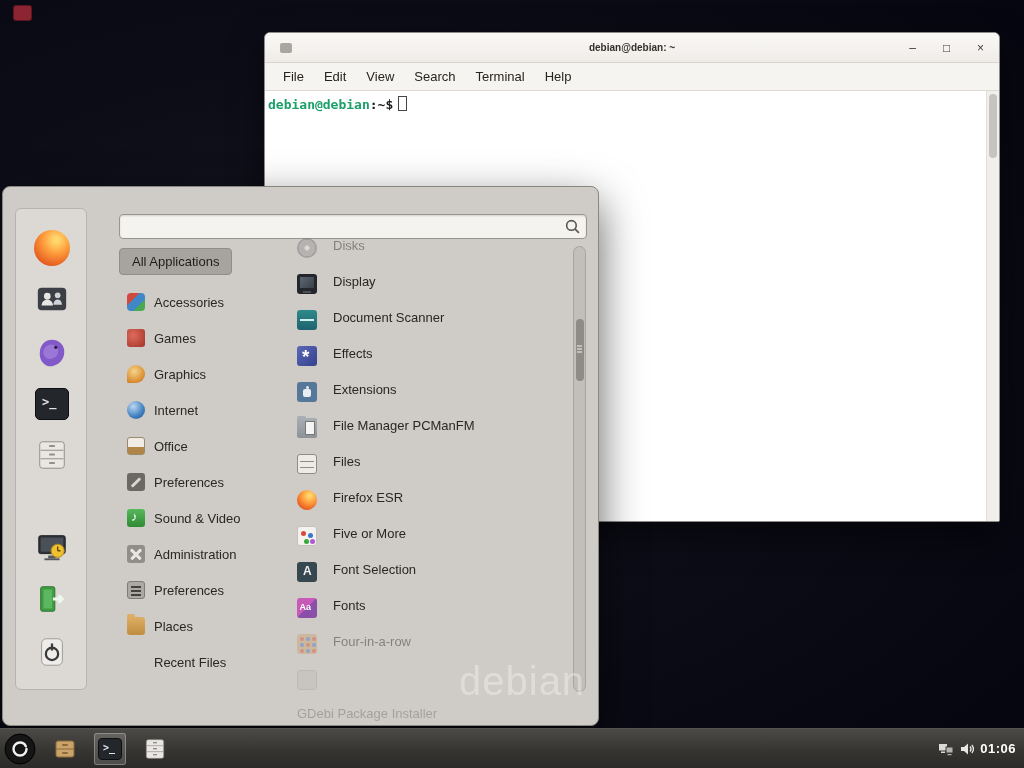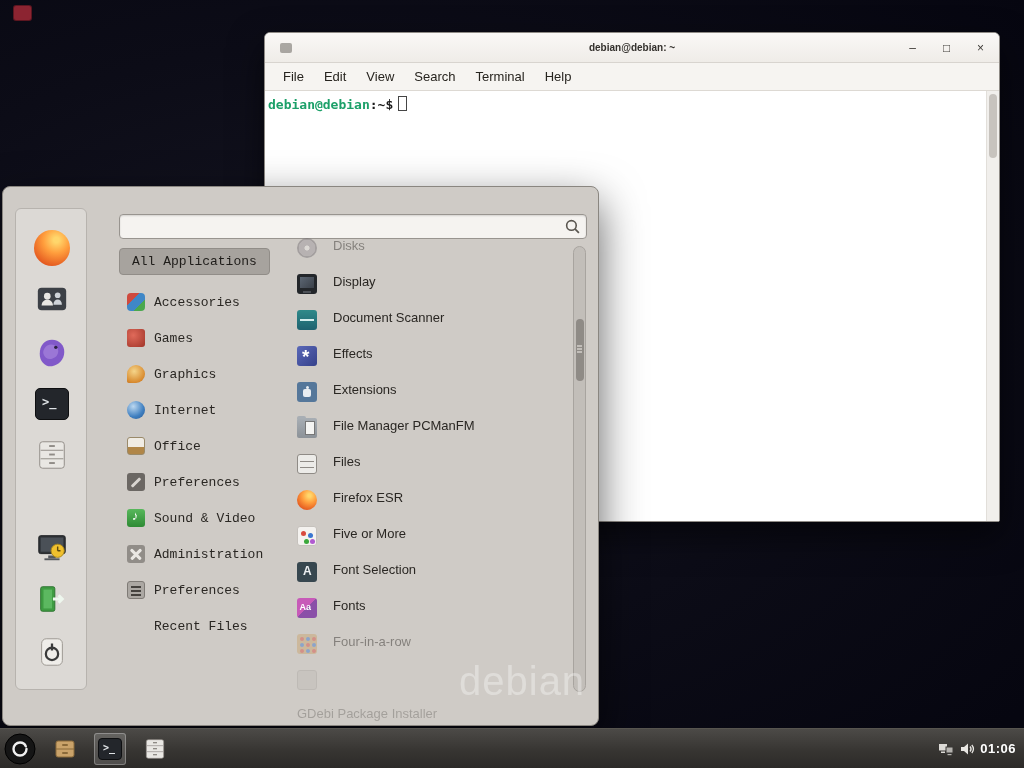--- a/index.html
+++ b/index.html
@@ -33,21 +33,21 @@
   .side-btn:nth-of-type(7){ top:368px; } .side-btn:nth-of-type(8){ top:421px; }
   .icn-ff { width:36px; height:36px; border-radius:50%; background:radial-gradient(circle at 62% 28%, #ffd66b 8%, #ff9e3d 38%, #e4591f 78%, #b93a16); }
   .icn-term36 { width:34px; height:32px; background:#23262b; border:1px solid #0e0f11; border-radius:5px; position:relative; }
   .icn-term36::after { content:">_"; position:absolute; left:6px; top:6px; color:#dfe3e6; font:bold 12px "DejaVu Sans Mono",monospace; }
 
   .search-wrap { position:absolute; left:116px; top:27px; width:468px; height:25px; }
   .search-input { width:100%; height:100%; border:1px solid #98948f; border-radius:4px; background:#f5f3f0; padding:0 26px 0 8px; font-size:13px; color:#2a2723; outline:none; box-shadow:inset 0 1px 2px rgba(0,0,0,.14); }
   .search-mag { position:absolute; right:6px; top:4px; width:17px; height:17px; }
 
   .cat-list { position:absolute; left:116px; top:61px; width:152px; }
-  .cat-row { height:36px; display:flex; align-items:center; gap:9px; padding:0 8px; font-size:13px; color:#2a2723;font-family:Liberation Mono, monospace; }
+  .cat-row { height:36px; display:flex; align-items:center; gap:9px; padding:0 8px; font-size:13px; color:#2a2723; }
   .cat-row.selected { height:27px; width:fit-content; padding:0 12px; margin-bottom:9px; background:#a7a39e; border:1px solid #918d88; border-radius:4px; color:#1f1d1a; }
   .cat-row.no-icon { padding-left:35px; }
   .ci { width:18px; height:18px; border-radius:3px; position:relative; flex:none; }
   .ci-accessories { background:linear-gradient(135deg,#cf4a3e 0 34%,#3f87c7 34% 67%,#4aa84e 67%); border-radius:4px; }
   .ci-games { background:radial-gradient(circle at 35% 35%, #e06a5a, #a03428); }
   .ci-graphics { background:radial-gradient(circle at 40% 35%, #f5d58a, #d88a2e 70%, #b5641e); border-radius:50% 50% 50% 10%; }
   .ci-internet { background:radial-gradient(circle at 35% 30%, #bcd8f0, #3f7fc0 60%, #2a5a94); border-radius:50%; }
   .ci-office { background:linear-gradient(180deg,#f0ece4 0 55%, #b08648 55%); border:1px solid #9a8a6a; }
   .ci-programming { background:#6b6763; }
   .ci-programming::after { content:""; position:absolute; left:3px; top:8px; width:12px; height:3px; background:#d9d5d0; transform:rotate(-45deg); border-radius:1px; }
@@ -243,20 +243,24 @@
           <span>Sound &amp; Video</span>
         </div>
       <div class="cat-row">
           <span class="ci ci-admin"></span>
           <span>Administration</span>
         </div>
       <div class="cat-row">
           <span class="ci ci-preferences"></span>
           <span>Preferences</span>
         </div>
+      <div class="cat-row">
+          <span class="ci ci-places"></span>
+          <span>Places</span>
+        </div>
       <div class="cat-row no-icon">
           <span>Recent Files</span>
         </div>
     </div>
 
     <div class="app-list">
       <div class="app-row faded">
           <span class="ai ai-disks"></span>
           <span>Disks</span>
         </div>

